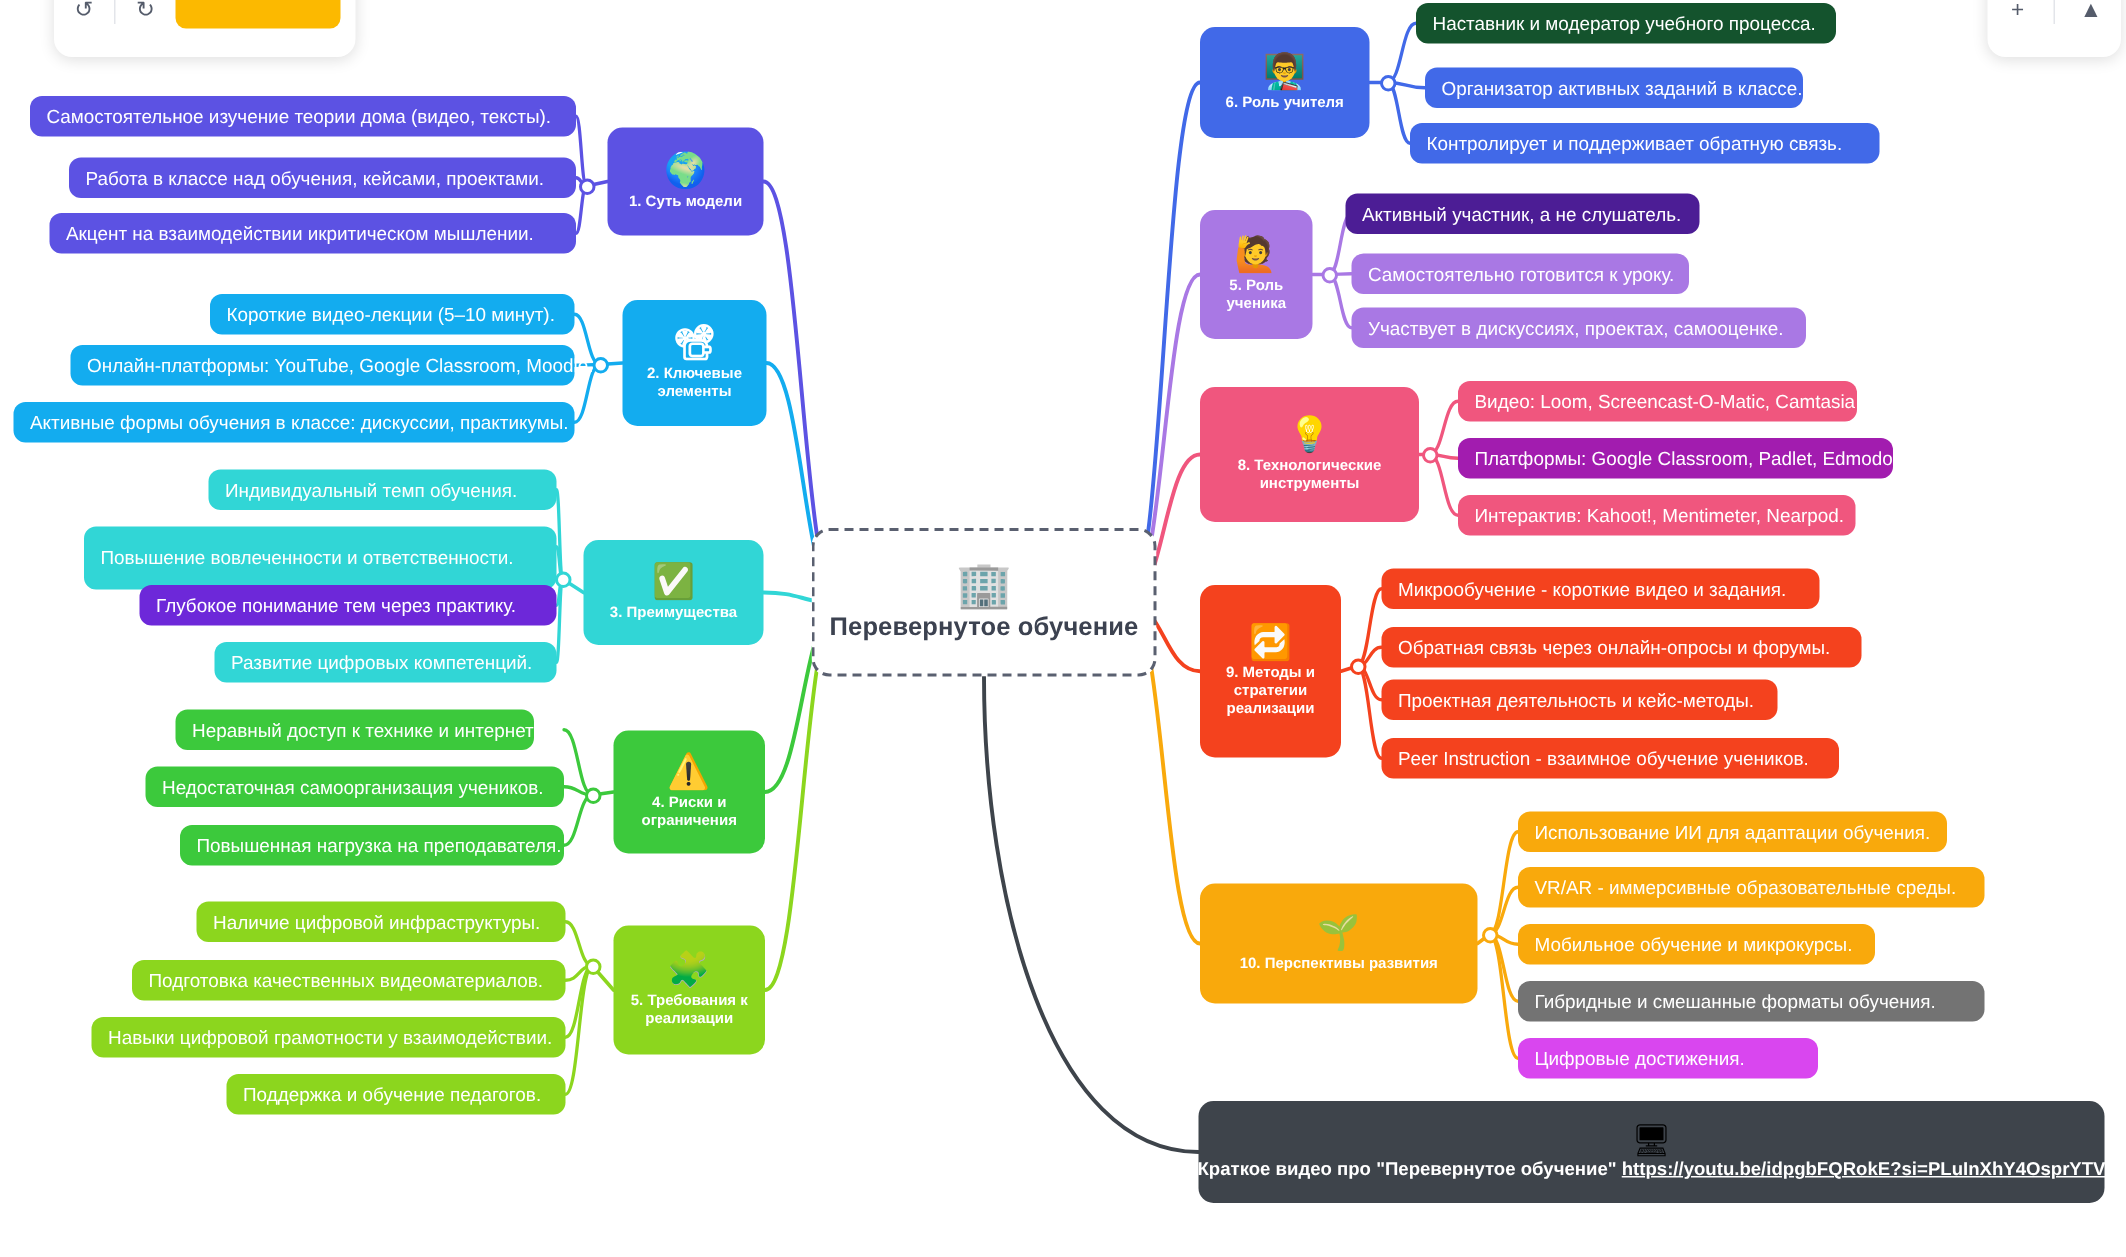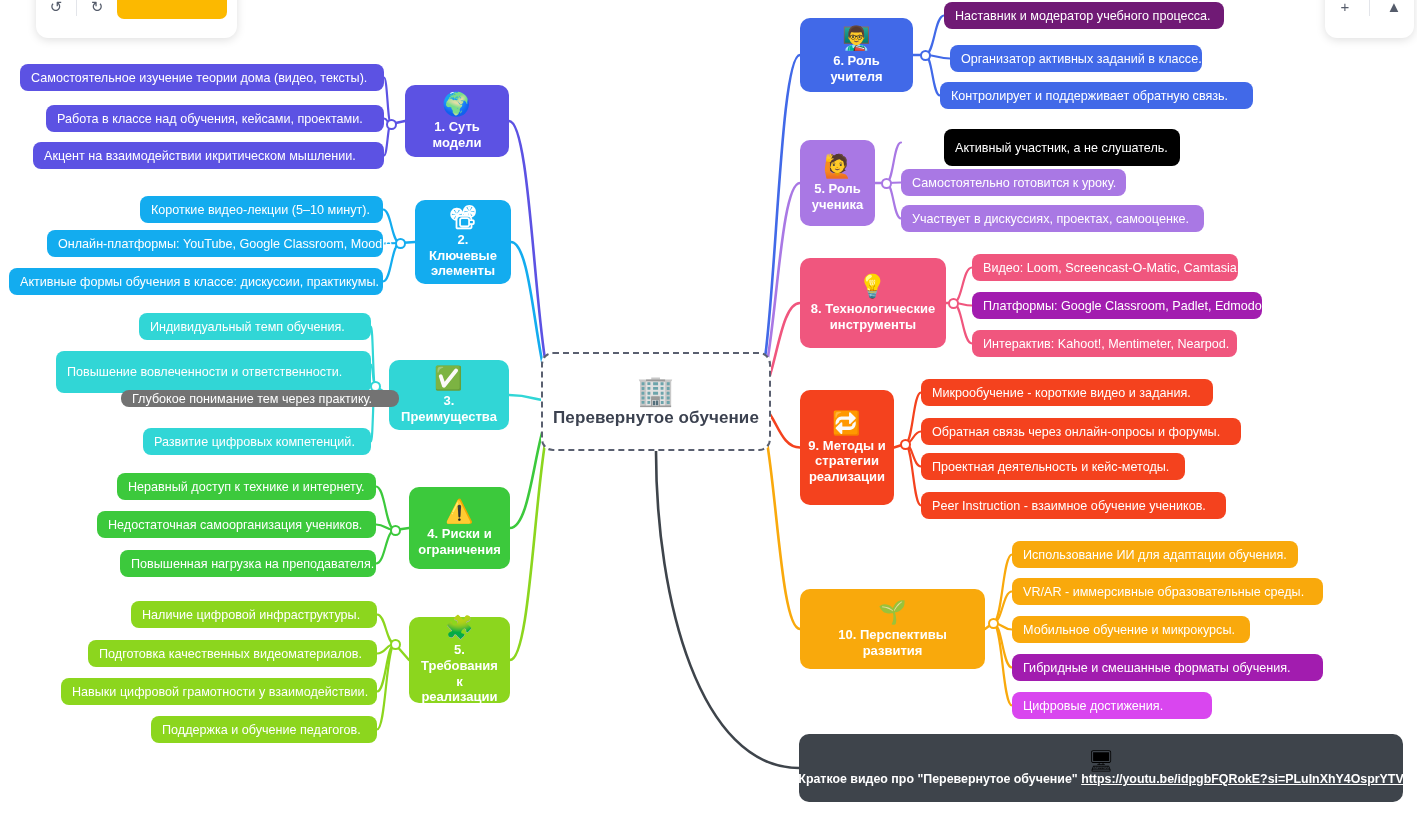--- a/index.html
+++ b/index.html
@@ -46,21 +46,21 @@
   #central .c-label{font-size:17px;font-weight:700;color:#3c4250;letter-spacing:.1px;}
 
   
   .branch{
     border-radius:10px;
     display:flex;flex-direction:column;align-items:center;justify-content:center;
     text-align:center;color:#ffffff;font-weight:700;
     padding:6px 8px;
   }
   .branch .b-ico{font-size:23px;line-height:1.05;margin-bottom:3px;}
-  .branch .b-label{font-size:13px;line-height:1.2;}
+  .branch .b-label{font-size:10px;line-height:1.2;}
 
   
   .leaf{
     border-radius:8px;color:#ffffff;
     font-size:12.6px;font-weight:500;
     display:flex;align-items:center;
     padding:0 11px;
     white-space:nowrap;
     box-sizing:border-box;
   }
@@ -178,53 +178,53 @@
       <div class="node leaf" style="left: 140px; top: 196px; width: 243px; height: 27px; background: rgb(19, 172, 239);">Короткие видео-лекции (5–10 минут).</div>
       <div class="node leaf" style="left: 47px; top: 230px; width: 336px; height: 27px; background: rgb(19, 172, 239);">Онлайн-платформы: YouTube, Google Classroom, Moodle.</div>
       <div class="node leaf" style="left: 9px; top: 268px; width: 374px; height: 27px; background: rgb(19, 172, 239);">Активные формы обучения в классе: дискуссии, практикумы.</div>
       <div class="node branch" style="left: 389px; top: 360px; width: 120px; height: 70px; background: rgb(49, 214, 214);">
         <span class="b-ico">✅</span>
         <span class="b-label">3. Преимущества</span>
       </div>
       <div class="dot" style="left: 369.5px; top: 380.5px; border-color: rgb(49, 214, 214);"></div>
       <div class="node leaf" style="left: 139px; top: 313px; width: 232px; height: 27px; background: rgb(49, 214, 214);">Индивидуальный темп обучения.</div>
       <div class="node leaf" style="left: 56px; top: 351px; width: 315px; height: 42px; background: rgb(49, 214, 214);">Повышение вовлеченности и  ответственности.</div>
-      <div class="node leaf" style="left: 93px; top: 390px; width: 278px; height: 17px; background: #737373; margin-left: 28px;">Глубокое понимание тем через практику.</div>
+      <div class="node leaf" style="left: 93px; top: 390px; width: 278px; height: 27px; background: #6d28d9;">Глубокое понимание тем через практику.</div>
       <div class="node leaf" style="left: 143px; top: 428px; width: 228px; height: 27px; background: rgb(49, 214, 214);">Развитие цифровых компетенций.</div>
       <div class="node branch" style="left: 409px; top: 487px; width: 101px; height: 82px; background: rgb(60, 201, 60);">
         <span class="b-ico">⚠️</span>
         <span class="b-label">4. Риски и ограничения</span>
       </div>
       <div class="dot" style="left: 389.5px; top: 524.5px; border-color: rgb(60, 201, 60);"></div>
-      <div class="node leaf" style="left: 117px; top: 473px; width: 259px; height: 27px; background: rgb(60, 201, 60);">Неравный доступ к технике и интернету.</div>
+      <div class="node leaf" style="left: 117px; top: 473px; width: 239px; height: 27px; background: rgb(60, 201, 60);">Неравный доступ к технике и интернету.</div>
       <div class="node leaf" style="left: 97px; top: 511px; width: 279px; height: 27px; background: rgb(60, 201, 60);">Недостаточная самоорганизация  учеников.</div>
       <div class="node leaf" style="left: 120px; top: 550px; width: 256px; height: 27px; background: rgb(60, 201, 60);">Повышенная нагрузка на преподавателя.</div>
       <div class="node branch" style="left: 409px; top: 617px; width: 101px; height: 86px; background: rgb(140, 214, 30);">
         <span class="b-ico">🧩</span>
         <span class="b-label">5. Требования к реализации</span>
       </div>
       <div class="dot" style="left: 389.5px; top: 638.5px; border-color: rgb(140, 214, 30);"></div>
       <div class="node leaf" style="left: 131px; top: 601px; width: 246px; height: 27px; background: rgb(140, 214, 30);">Наличие цифровой инфраструктуры.</div>
       <div class="node leaf" style="left: 88px; top: 640px; width: 289px; height: 27px; background: rgb(140, 214, 30);">Подготовка качественных видеоматериалов.</div>
       <div class="node leaf" style="left: 61px; top: 678px; width: 316px; height: 27px; background: rgb(140, 214, 30);">Навыки цифровой грамотности у взаимодействии.</div>
       <div class="node leaf" style="left: 151px; top: 716px; width: 226px; height: 27px; background: rgb(140, 214, 30);">Поддержка и обучение педагогов.</div>
       <div class="node branch" style="left: 800px; top: 18px; width: 113px; height: 74px; background: rgb(65, 105, 232);">
         <span class="b-ico">👨‍🏫</span>
         <span class="b-label">6. Роль  учителя</span>
       </div>
       <div class="dot" style="left: 919.5px; top: 49.5px; border-color: rgb(65, 105, 232);"></div>
-      <div class="node leaf" style="left: 944px; top: 2px; width: 280px; height: 27px; background: #701a75;">Наставник и модератор учебного процесса.</div>
+      <div class="node leaf" style="left: 944px; top: 2px; width: 280px; height: 27px; background: #14532d;">Наставник и модератор учебного процесса.</div>
       <div class="node leaf" style="left: 950px; top: 45px; width: 252px; height: 27px; background: rgb(65, 105, 232);">Организатор активных заданий в классе.</div>
       <div class="node leaf" style="left: 940px; top: 82px; width: 313px; height: 27px; background: rgb(65, 105, 232);">Контролирует и поддерживает обратную связь.</div>
       <div class="node branch" style="left: 800px; top: 140px; width: 75px; height: 86px; background: rgb(169, 120, 228);">
         <span class="b-ico">🙋</span>
         <span class="b-label">5. Роль ученика</span>
       </div>
       <div class="dot" style="left: 880.5px; top: 177.5px; border-color: rgb(169, 120, 228);"></div>
-      <div class="node leaf" style="left: 944px; top: 129px; width: 236px; height: 37px; background: #000000;">Активный участник, а не слушатель.</div>
+      <div class="node leaf" style="left: 897px; top: 129px; width: 236px; height: 27px; background: #4c1d95;">Активный участник, а не слушатель.</div>
       <div class="node leaf" style="left: 901px; top: 169px; width: 225px; height: 27px; background: rgb(169, 120, 228);">Самостоятельно готовится к  уроку.</div>
       <div class="node leaf" style="left: 901px; top: 205px; width: 303px; height: 27px; background: rgb(169, 120, 228);">Участвует в дискуссиях, проектах, самооценке.</div>
       <div class="node branch" style="left: 800px; top: 258px; width: 146px; height: 90px; background: rgb(240, 86, 126);">
         <span class="b-ico">💡</span>
         <span class="b-label">8. Технологические инструменты</span>
       </div>
       <div class="dot" style="left: 947.5px; top: 297.5px; border-color: rgb(240, 86, 126);"></div>
       <div class="node leaf" style="left: 972px; top: 254px; width: 266px; height: 27px; background: rgb(240, 86, 126);">Видео: Loom, Screencast-O-Matic, Camtasia.</div>
       <div class="node leaf" style="left: 972px; top: 292px; width: 290px; height: 27px; background: #a21caf;">Платформы: Google Classroom, Padlet, Edmodo.</div>
       <div class="node leaf" style="left: 972px; top: 330px; width: 265px; height: 27px; background: rgb(240, 86, 126);">Интерактив: Kahoot!, Mentimeter, Nearpod.</div>
@@ -238,21 +238,21 @@
       <div class="node leaf" style="left: 921px; top: 453px; width: 264px; height: 27px; background: rgb(244, 66, 30);">Проектная деятельность и кейс-методы.</div>
       <div class="node leaf" style="left: 921px; top: 492px; width: 305px; height: 27px; background: rgb(244, 66, 30);">Peer Instruction - взаимное  обучение  учеников.</div>
       <div class="node branch" style="left: 800px; top: 589px; width: 185px; height: 80px; background: rgb(249, 169, 12);">
         <span class="b-ico">🌱</span>
         <span class="b-label">10. Перспективы  развития</span>
       </div>
       <div class="dot" style="left: 987.5px; top: 617.5px; border-color: rgb(249, 169, 12);"></div>
       <div class="node leaf" style="left: 1012px; top: 541px; width: 286px; height: 27px; background: rgb(249, 169, 12);">Использование ИИ для адаптации обучения.</div>
       <div class="node leaf" style="left: 1012px; top: 578px; width: 311px; height: 27px; background: rgb(249, 169, 12);">VR/AR - иммерсивные  образовательные  среды.</div>
       <div class="node leaf" style="left: 1012px; top: 616px; width: 238px; height: 27px; background: rgb(249, 169, 12);">Мобильное обучение и микрокурсы.</div>
-      <div class="node leaf" style="left: 1012px; top: 654px; width: 311px; height: 27px; background: #a21caf;">Гибридные и смешанные  форматы  обучения.</div>
+      <div class="node leaf" style="left: 1012px; top: 654px; width: 311px; height: 27px; background: #737373;">Гибридные и смешанные  форматы  обучения.</div>
       <div class="node leaf" style="left: 1012px; top: 692px; width: 200px; height: 27px; background: #d946ef;">Цифровые  достижения.</div>
     </div>
 
   <div class="node" id="video-card">
     <span class="v-ico">🖥</span>
     <span class="v-text"><span>Краткое видео про "Перевернутое обучение" </span><a class="v-link" href="#">https://youtu.be/idpgbFQRokE?si=PLuInXhY4OsprYTV</a></span>
   </div>
 
 </div>
 

